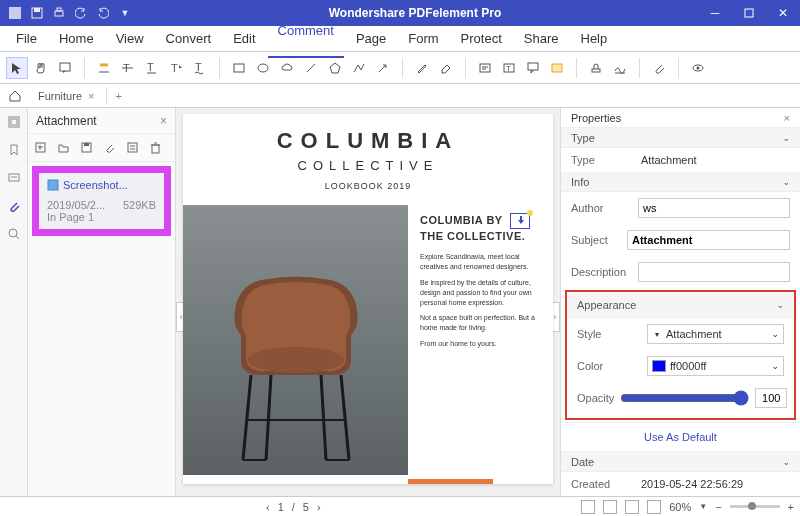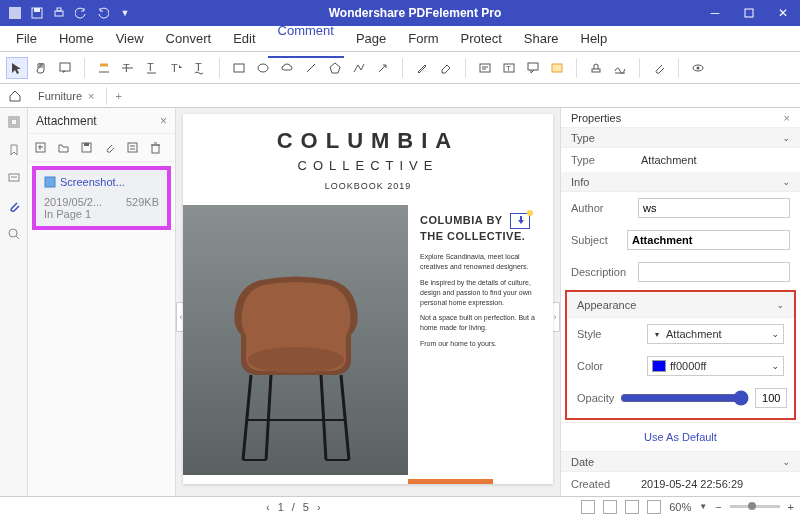--- a/index.html
+++ b/index.html
@@ -22,21 +22,21 @@
 .tab-strip .tab { padding: 3px 12px 3px 8px; border-right: 1px solid #ddd; display: flex; align-items: center; gap: 6px; }
 .tab-strip .tab .x { color: #888; }
 .tab-strip .plus { padding: 0 8px; color: #888; }
 .main { display: flex; height: calc(516px - 26px - 26px - 32px - 24px - 20px); position: relative; }
 .left-rail { width: 28px; background: #f7f7f7; border-right: 1px solid #ddd; display: flex; flex-direction: column; align-items: center; padding-top: 6px; gap: 12px; color: #888; }
 .left-rail .ic { width: 16px; height: 16px; display: flex; align-items: center; justify-content: center; cursor: pointer; }
 .left-rail .ic.active { color: #3b4dbf; }
 .side-panel { width: 148px; border-right: 1px solid #ddd; background: #fafafa; display: flex; flex-direction: column; }
 .side-panel .hdr { height: 26px; display: flex; align-items: center; padding: 0 8px; font-size: 12px; justify-content: space-between; border-bottom: 1px solid #eee; }
 .side-panel .tools { height: 28px; display: flex; align-items: center; padding: 0 6px; gap: 10px; border-bottom: 1px solid #eee; color: #666; }
-.side-panel .item { padding: 6px 8px; font-size: 11px; background: #eef0f4; margin: 4px; border: 4px solid #d946ef; }
+.side-panel .item { padding: 6px 8px; font-size: 11px; background: #eef0f4; margin: 4px; border: 7px solid #d946ef; }
 .side-panel .item .name { color: #3b4dbf; display: flex; align-items: center; gap: 4px; }
 .side-panel .item .meta { color: #888; display: flex; justify-content: space-between; margin-top: 8px; }
 .side-panel .item .pg { color: #888; margin-top: 0; }
 .canvas { flex: 1; background: #f0f0f0; display: flex; align-items: flex-start; justify-content: center; padding: 6px 0; position: relative; overflow: hidden; }
 .page { width: 370px; height: 370px; background: #fff; position: relative; box-shadow: 0 1px 3px rgba(0,0,0,0.15); }
 .page .brand { text-align: center; padding-top: 14px; letter-spacing: 8px; font-size: 22px; font-weight: 600; }
 .page .brand2 { text-align: center; letter-spacing: 6px; font-size: 13px; margin-top: 4px; }
 .page .sub { text-align: center; font-size: 9px; margin-top: 8px; letter-spacing: 1px; }
 .page .body { display: flex; margin-top: 14px; height: 270px; }
 .page .photo { width: 225px; background: linear-gradient(180deg, #8a9092 0%, #6d7476 60%, #5b6163 100%); position: relative; }

